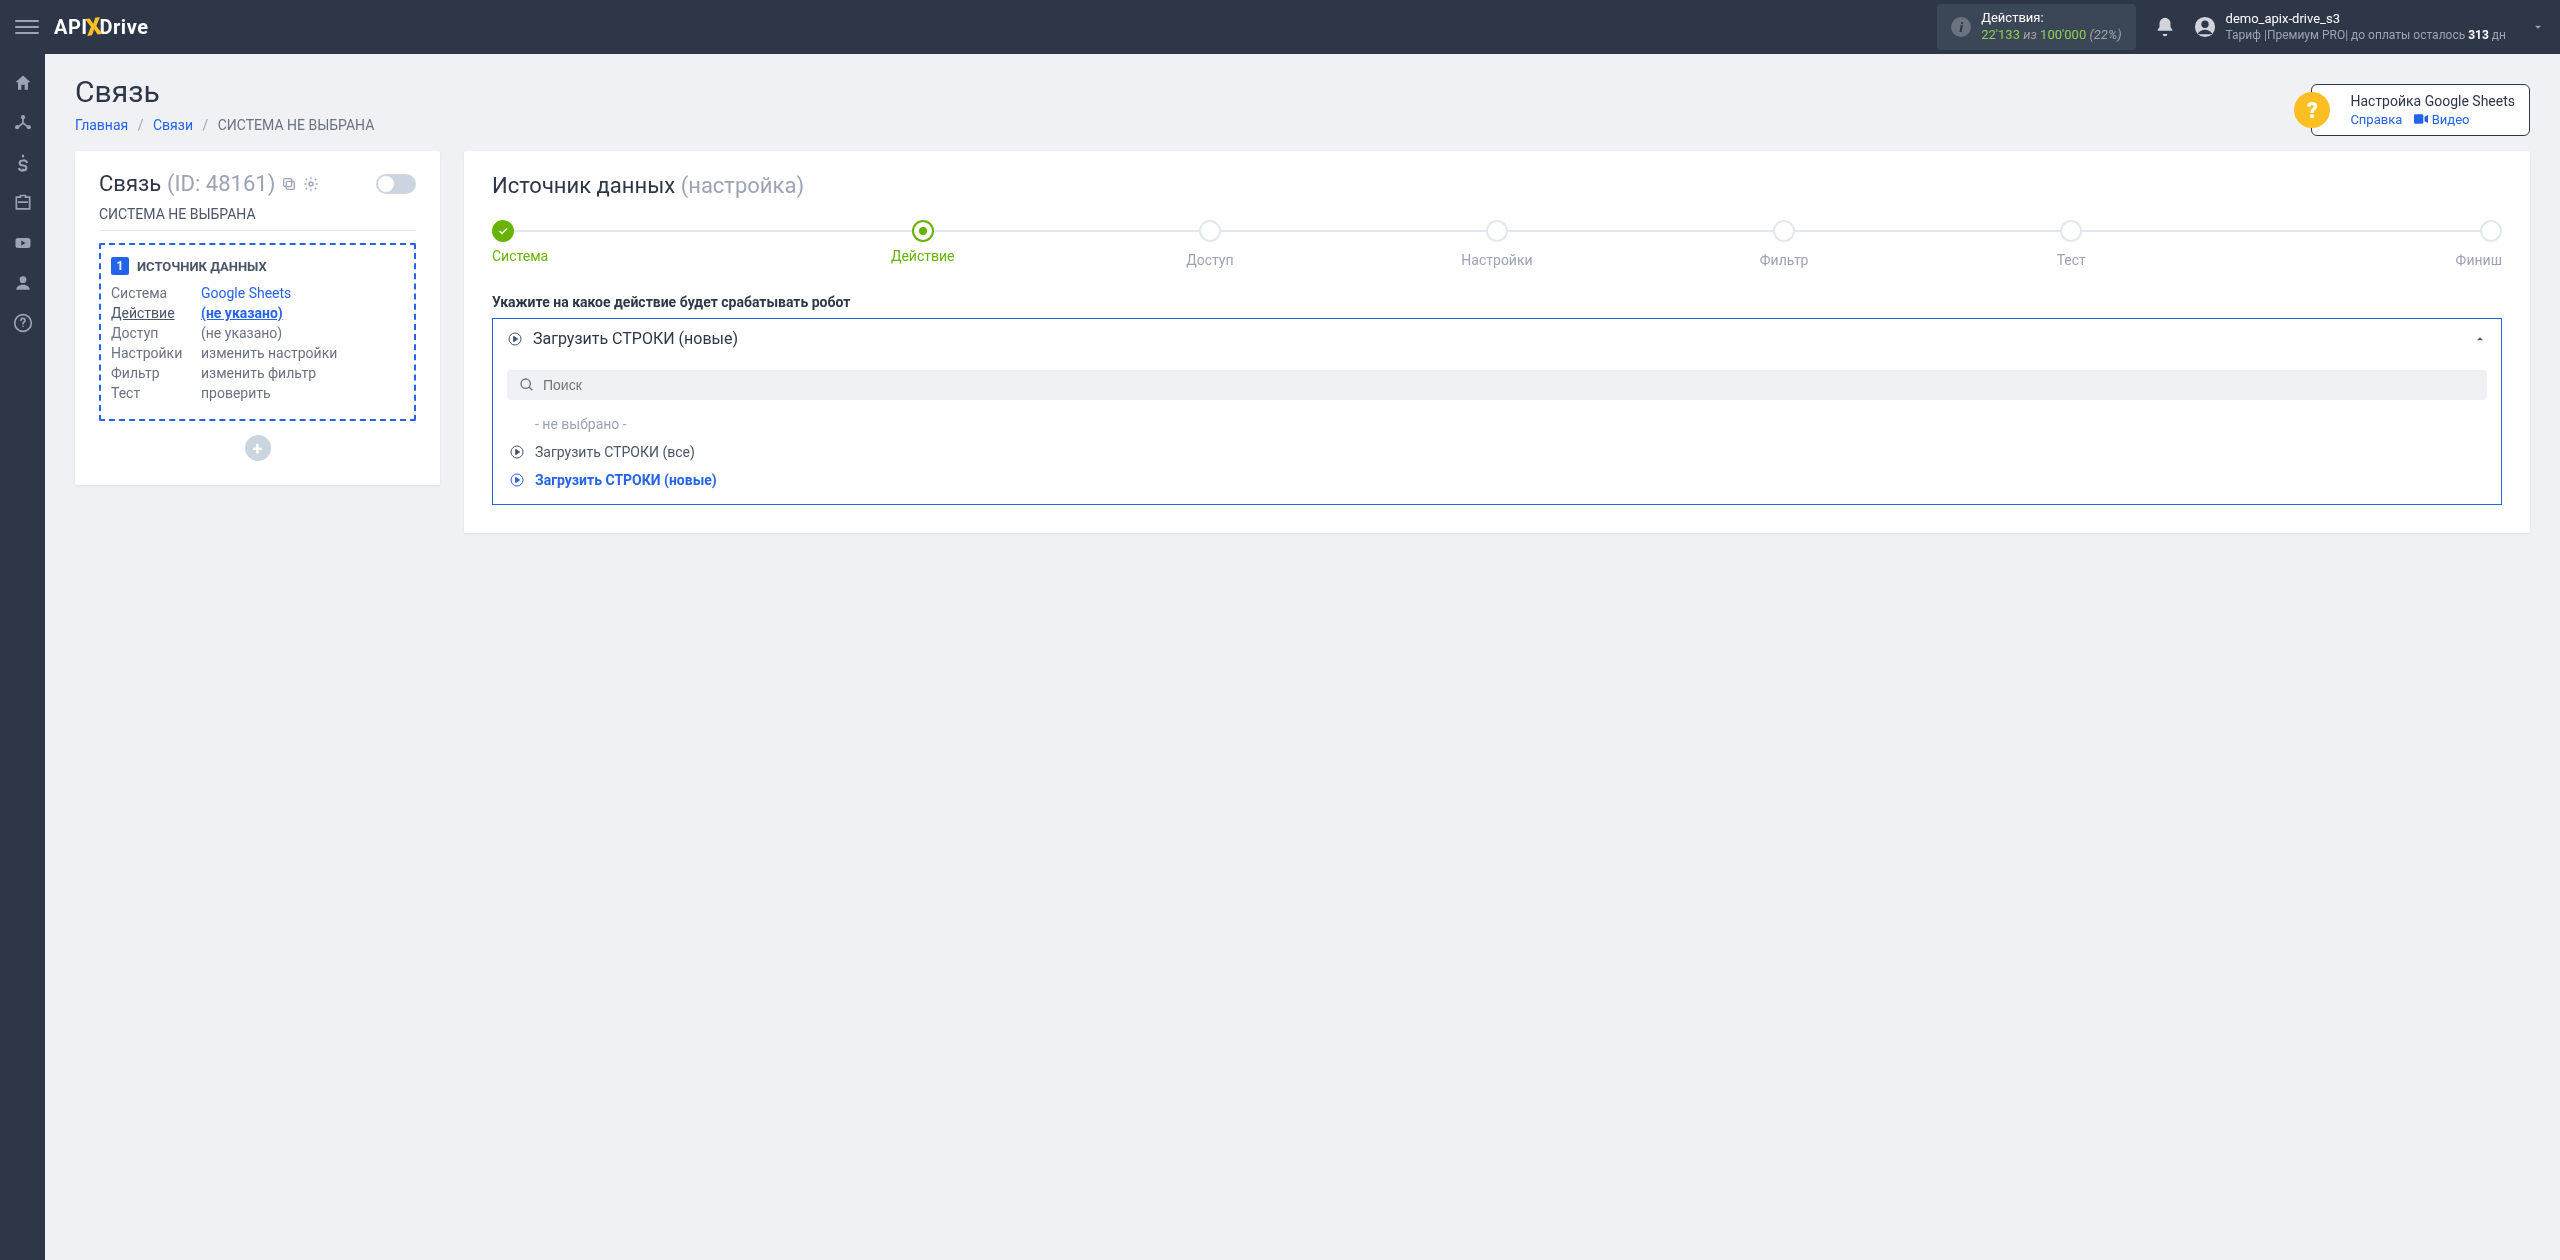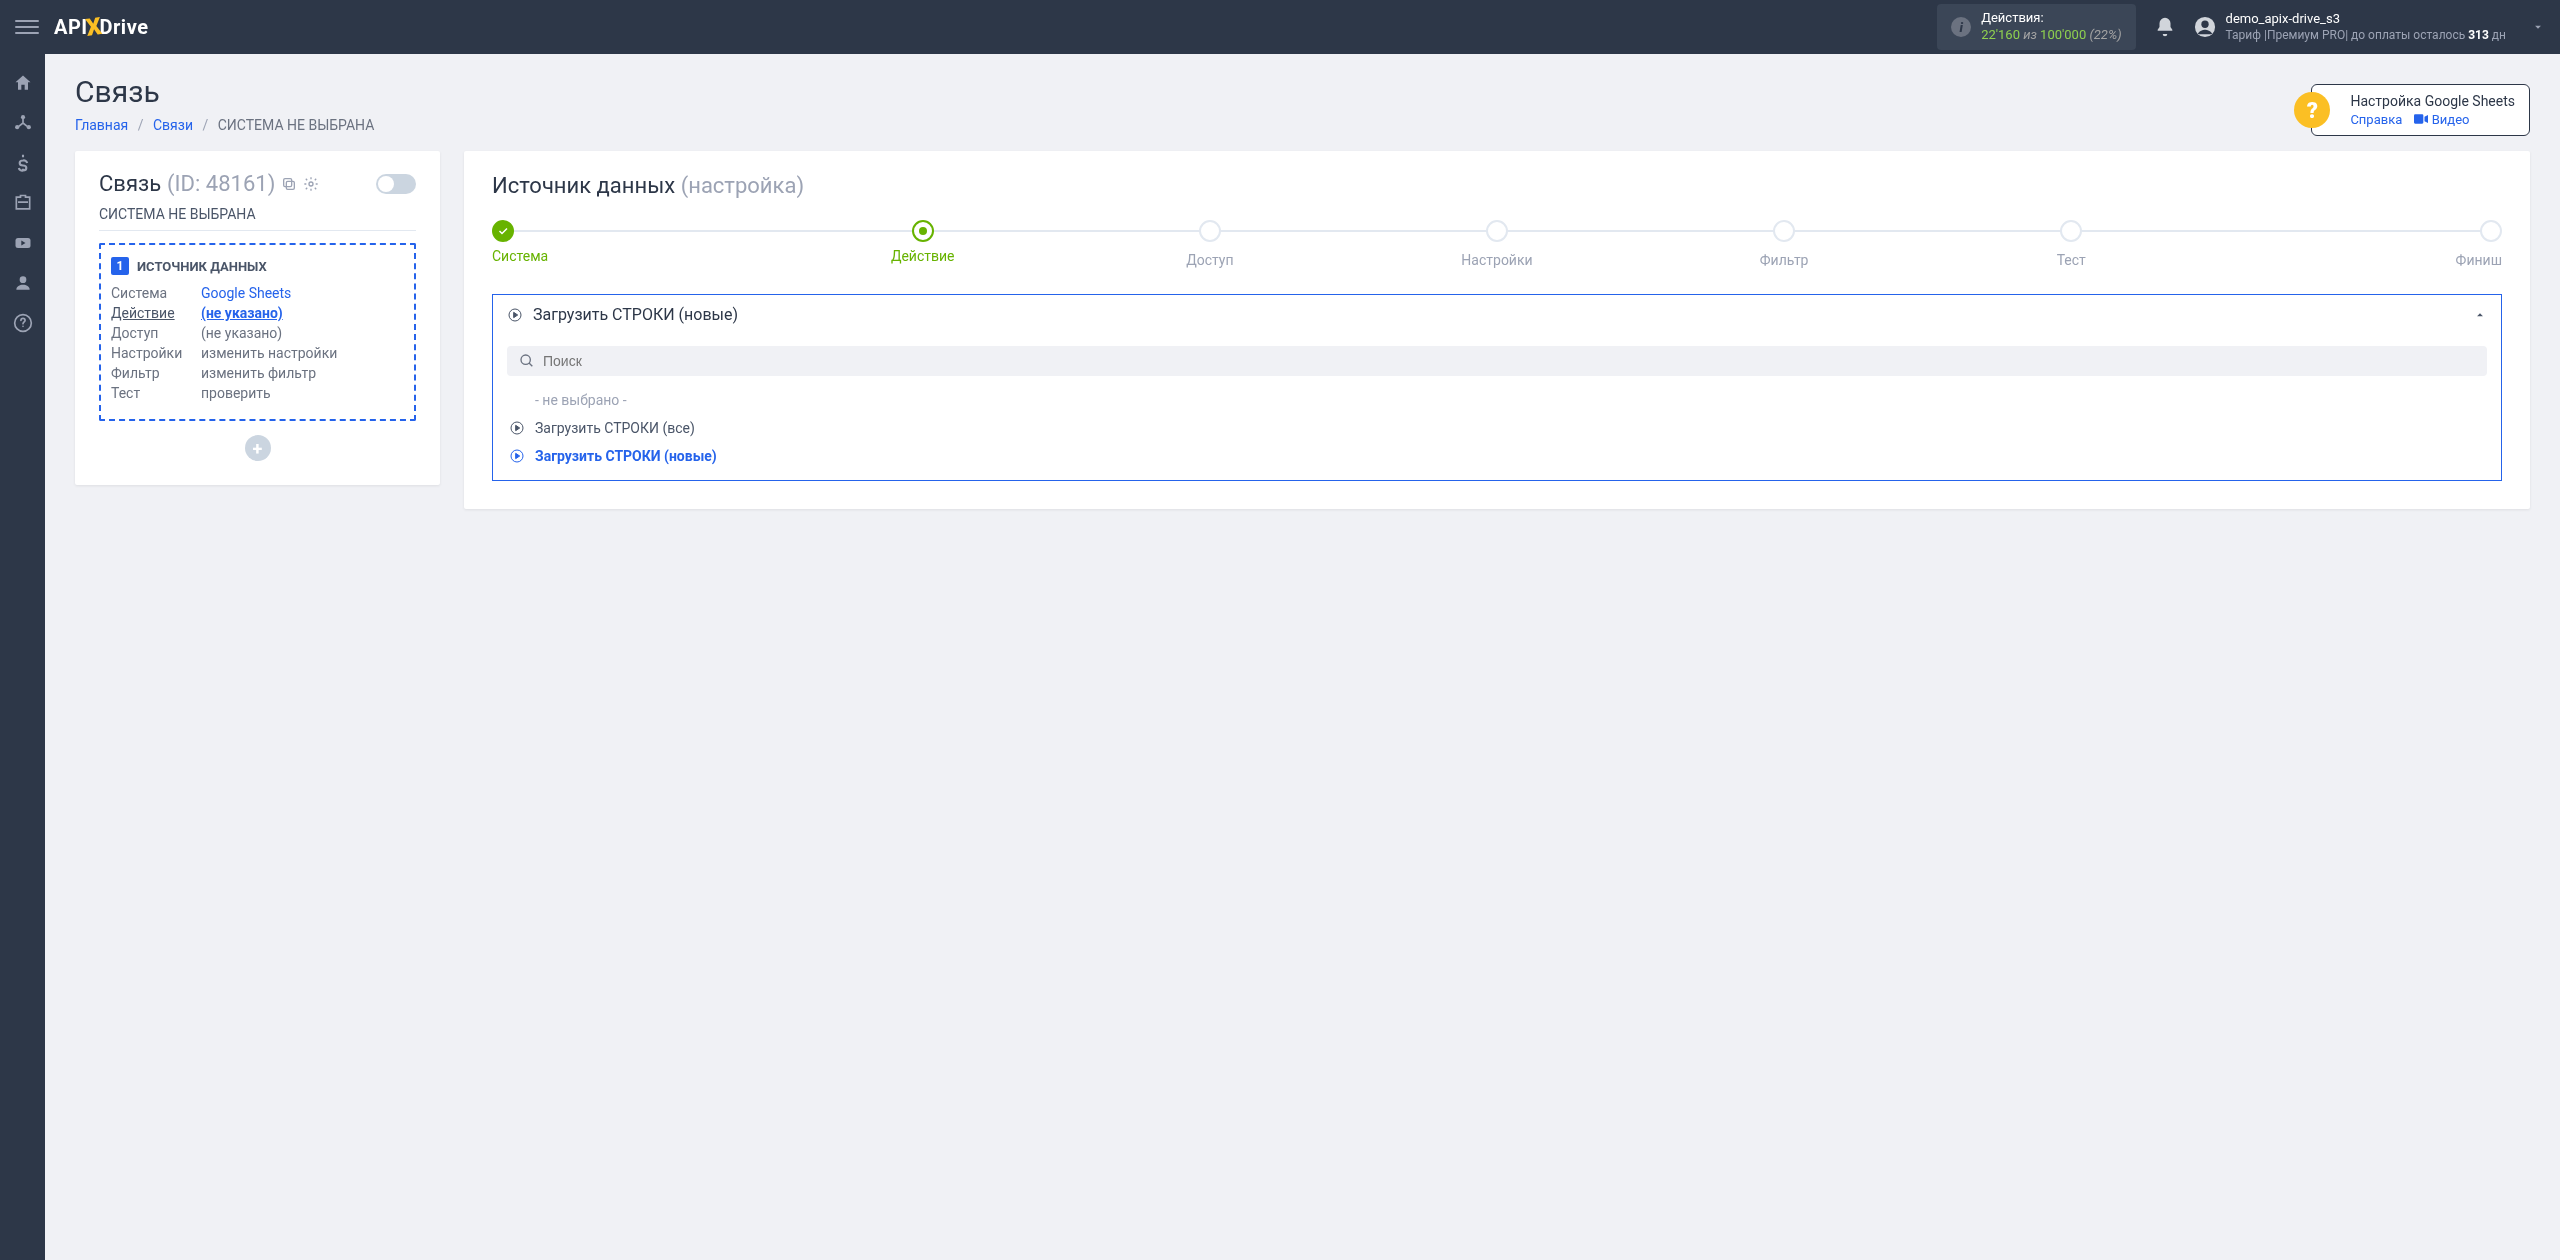--- a/index.html
+++ b/index.html
@@ -125,21 +125,21 @@
     <span>API</span>
     <span class="logo-x">X</span>
     <span>Drive</span>
   </div>
   <div class="topbar-right">
     <div class="actions-badge">
       <span class="info-icon">i</span>
       <div class="actions-text">
         <div>Действия:</div>
         <div class="actions-count">
-          <span>22'160</span>
+          <span>22'133</span>
           <span class="of"> <span>из</span> </span>
           <span class="total">100'000</span>
           <span class="pct"> <span>(22%)</span></span>
         </div>
       </div>
     </div>
     <span class="bell-icon">
       <svg viewBox="0 0 24 24">
           <path d="M12 2a6 6 0 00-6 6v4l-2 3v1h16v-1l-2-3V8a6 6 0 00-6-6zm0 20a2.5 2.5 0 002.5-2.5h-5A2.5 2.5 0 0012 22z"></path>
         </svg>
@@ -330,20 +330,21 @@
         <div class="step">
           <div class="step-circle"></div>
           <div class="step-label">Тест</div>
         </div>
         <div class="step">
           <div class="step-circle"></div>
           <div class="step-label">Финиш</div>
         </div>
       </div>
 
+      <div class="field-label">Укажите на какое действие будет срабатывать робот</div>
 
       <div class="dropdown">
         <div class="dropdown-selected">
           <span class="play-icon">
               <svg viewBox="0 0 24 24">
                 <circle cx="12" cy="12" r="9"></circle>
                 <path d="M10 8l6 4-6 4z" fill="#4a5568"></path>
               </svg>
             </span>
           <span>Загрузить СТРОКИ (новые)</span>

